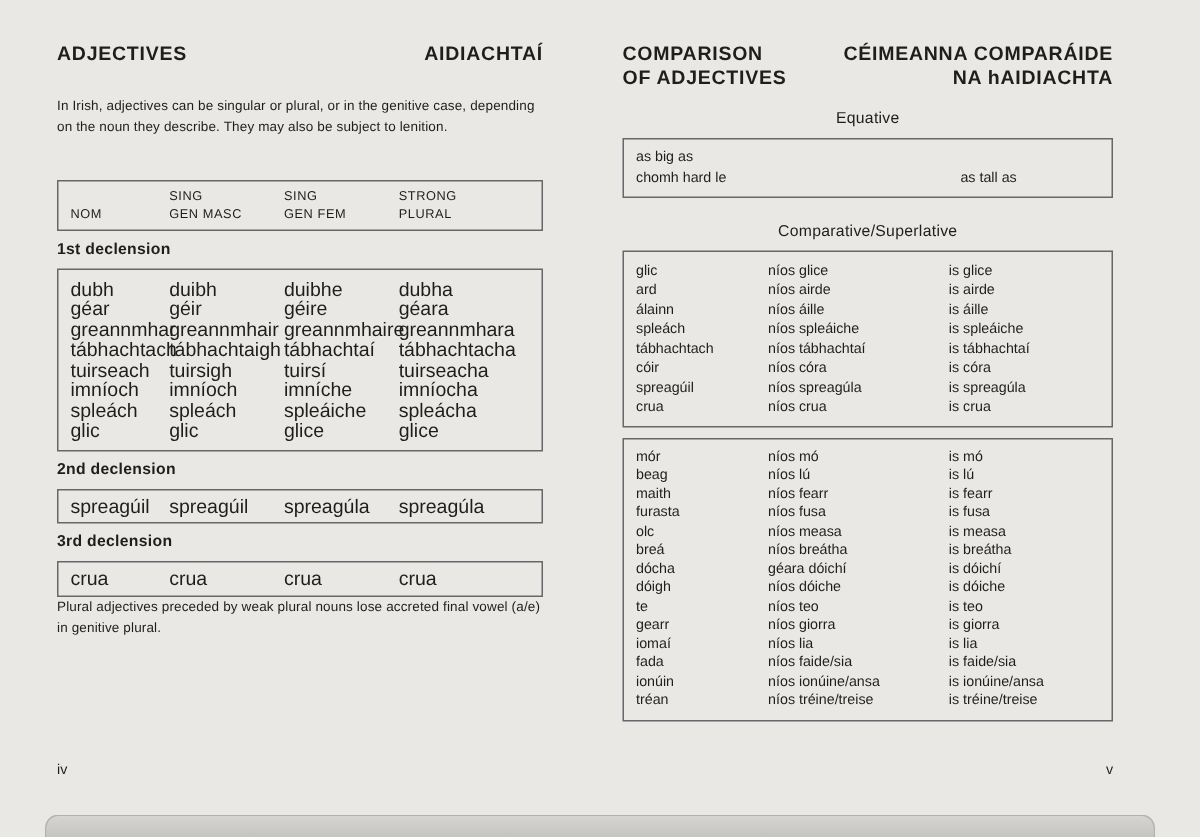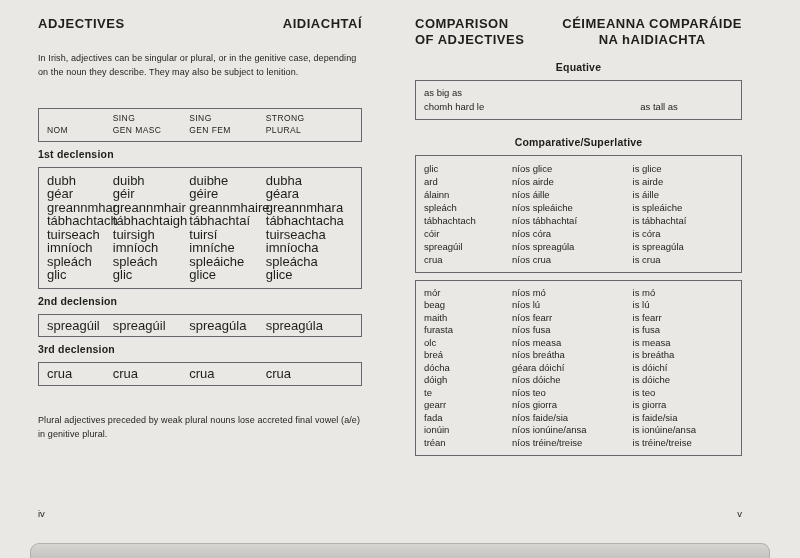--- a/index.html
+++ b/index.html
@@ -1,47 +1,47 @@
 <!DOCTYPE html>
 <html><head>
 <meta charset="utf-8">
 <style>
   *{margin:0;padding:0;box-sizing:border-box}
   html,body{width:800px;height:558px}
   body{background:#e9e8e4;font-family:"Liberation Sans",sans-serif;color:#1e1e1c;position:relative;overflow:hidden}
   .page{position:absolute;top:0;height:558px}
   .page-left{left:38px;width:324px}
   .page-right{left:415px;width:327px}
-  .titles{display:flex;justify-content:space-between;align-items:flex-start;padding-top:16px}
+  .titles{display:flex;justify-content:space-between;align-items:flex-start;padding-top:28px}
   .title{font-size:13px;font-weight:700;letter-spacing:.5px;line-height:1.25}
-  .t-right{text-align:center}
+  .t-right{text-align:right}
   .pre{white-space:pre-line}
   .intro{margin-top:20px;font-size:9px;line-height:1.55;letter-spacing:.1px}
   .tbl{border:1px solid #67676b;padding:6px 8px}
   .row{display:flex}
   .cell{display:block}
   .header-tbl{margin-top:28px;padding:4px 8px;font-size:8.5px;line-height:1.4;letter-spacing:.4px}
   .body-tbl{font-size:13px;line-height:13.5px;margin-top:7px}
   .single{padding:4px 8px}
   .cols4 .cell:nth-child(1){width:21.5%}
   .cols4 .cell:nth-child(2){width:25%}
   .cols4 .cell:nth-child(3){width:25%}
   .cols4 .cell:nth-child(4){width:28.5%}
   .cols2 .cell:nth-child(1){width:70%}
   .cols2 .cell:nth-child(2){width:30%}
   .cols3 .cell:nth-child(1){width:28.5%}
   .cols3 .cell:nth-child(2){width:39%}
   .cols3 .cell:nth-child(3){width:32.5%}
   .sec{margin-top:6px;font-size:10.5px;font-weight:700;letter-spacing:.2px}
-  .sec-c{margin-top:16px;font-size:10.5px;font-weight:700;text-align:center;letter-spacing:.2px}
+  .sec-c{margin-top:16px;font-size:10.5px;font-weight:400;text-align:center;letter-spacing:.2px}
   .sec-c.first{margin-top:12px}
   .equative{margin-top:7px;font-size:9.5px;line-height:14px;padding:5px 8px}
   .comp{margin-top:7px;font-size:9.5px;line-height:13px}
   .irregular{margin-top:7px;font-size:9.5px;line-height:12.5px}
-  .footnote{margin-top:28px;font-size:9px;line-height:1.55;letter-spacing:.1px}
+  .footnote{font-size:9px;line-height:1.55;letter-spacing:.1px}
   .page-num{position:absolute;top:508px;font-size:9.5px}
   .pn-left{left:0}
   .pn-right{right:0}
   .page-edge{position:absolute;left:30px;right:30px;bottom:0;height:15px;
     background:linear-gradient(#d6d5d2,#c5c4c1);border:1px solid #b2b1ae;border-bottom:none;
     border-radius:9px 9px 0 0}
 </style>
 </head>
 <body>
 
@@ -253,20 +253,25 @@
           <span class="cell pre">te</span>
           <span class="cell pre">níos teo</span>
           <span class="cell pre">is teo</span>
         </div>
         <div class="row">
           <span class="cell pre">gearr</span>
           <span class="cell pre">níos giorra</span>
           <span class="cell pre">is giorra</span>
         </div>
         <div class="row">
+          <span class="cell pre">iomaí</span>
+          <span class="cell pre">níos lia</span>
+          <span class="cell pre">is lia</span>
+        </div>
+        <div class="row">
           <span class="cell pre">fada</span>
           <span class="cell pre">níos faide/sia</span>
           <span class="cell pre">is faide/sia</span>
         </div>
         <div class="row">
           <span class="cell pre">ionúin</span>
           <span class="cell pre">níos ionúine/ansa</span>
           <span class="cell pre">is ionúine/ansa</span>
         </div>
         <div class="row">

